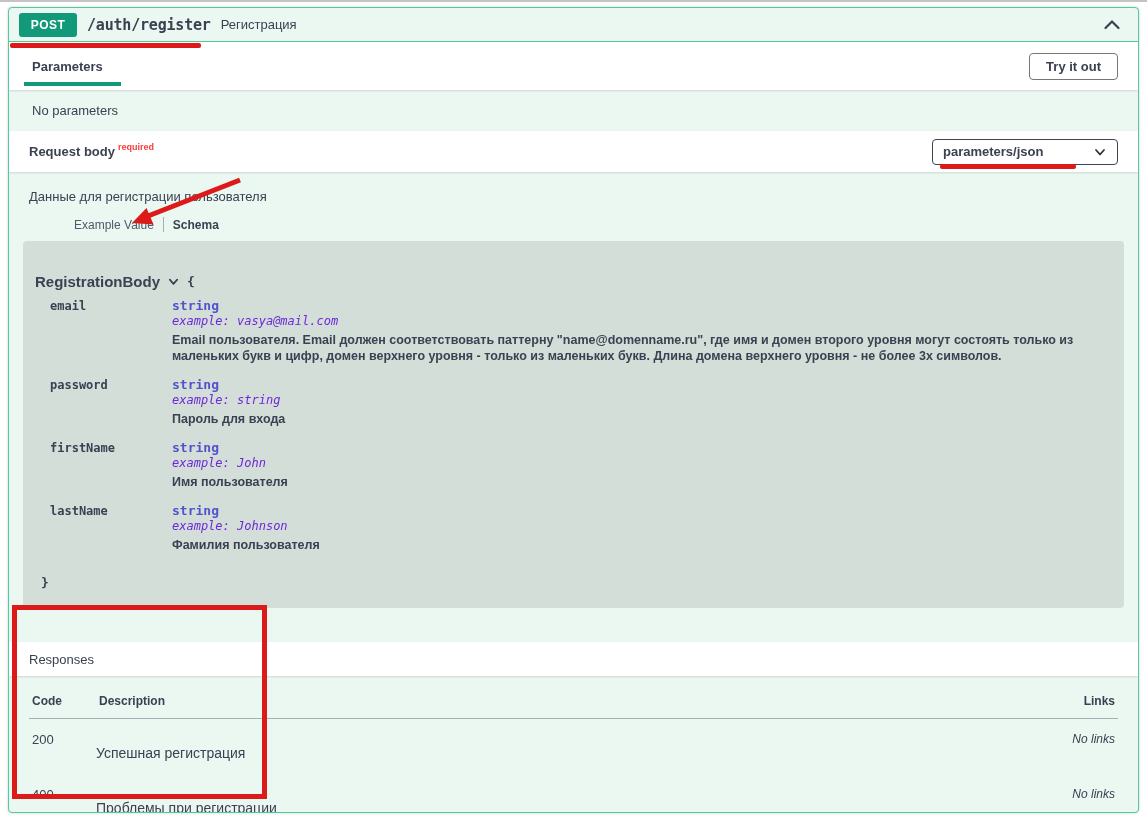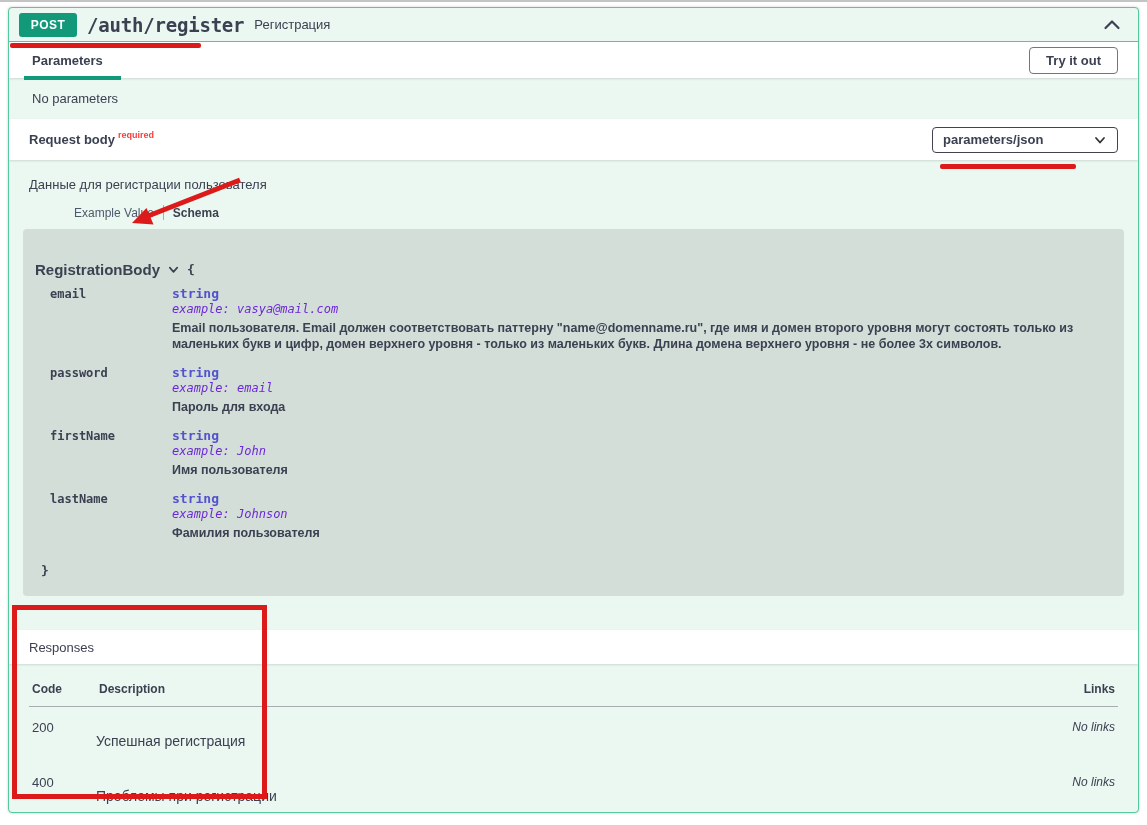--- a/index.html
+++ b/index.html
@@ -20,29 +20,29 @@
     background:var(--block_bg, #ebf7f1);
     box-shadow:0 0 3px rgba(0,0,0,.18);
     overflow:hidden;
   }
 
   
   .summary { display:flex; align-items:center; gap:10px; height:34px; padding:0 12px 0 10px;
              border-bottom:1px solid var(--border_green, #53c99d); cursor:pointer; }
   .method { background:var(--method_green, #12997a); color:#fff; font-size:12px; font-weight:700;
             width:58px; text-align:center; padding:5px 0; border-radius:3px; letter-spacing:.4px; }
-  .path { font-family:"DejaVu Sans Mono", monospace; font-weight:700; font-size:19px; letter-spacing:-0.2px;text-align:right; }
+  .path { font-family:"DejaVu Sans Mono", monospace; font-weight:700; font-size:15px; letter-spacing:-0.2px;text-align:right; }
   .summary-desc { font-size:13px; }
   .spacer { flex:1; }
   .collapse-btn { background:none; border:none; cursor:pointer; padding:2px 4px; line-height:0; }
 
   
   .section-header { background:#fff; display:flex; align-items:center; padding:0 20px;
                     box-shadow:0 1px 2px rgba(0,0,0,.12); position:relative; z-index:1; }
-  .params-header { height:36px; }
+  .params-header { height:48px; }
   .tab-title { font-size:13px; font-weight:700; position:relative; padding:13px 3px 12px; }
   .tab-title::after { content:""; position:absolute; left:-5px; right:-15px; bottom:0; height:4px;
                       background:var(--method_green, #12997a); }
   .btn-try { margin-left:auto; font-size:13px; font-weight:700; color:#3b4151; background:#fff;
              border:1px solid #767676; border-radius:4px; padding:5px 16px; cursor:pointer; }
 
   .no-params { padding:13px 23px; font-size:13px; }
 
   .reqbody-header { height:41px; }
   .reqbody-title { font-size:13px; font-weight:700; }
@@ -163,21 +163,21 @@
         <div class="prop-body">
           <div class="prop-type">string</div>
           <div class="prop-example">example: vasya@mail.com</div>
           <div class="prop-desc">Email пользователя. Email должен соответствовать паттерну "name@domenname.ru", где имя и домен второго уровня могут состоять только из маленьких букв и цифр, домен верхнего уровня - только из маленьких букв. Длина домена верхнего уровня - не более 3х символов.</div>
         </div>
       </div>
       <div class="prop">
         <div class="prop-name">password</div>
         <div class="prop-body">
           <div class="prop-type">string</div>
-          <div class="prop-example">example: email</div>
+          <div class="prop-example">example: string</div>
           <div class="prop-desc">Пароль для входа</div>
         </div>
       </div>
       <div class="prop">
         <div class="prop-name">firstName</div>
         <div class="prop-body">
           <div class="prop-type">string</div>
           <div class="prop-example">example: John</div>
           <div class="prop-desc">Имя пользователя</div>
         </div>

